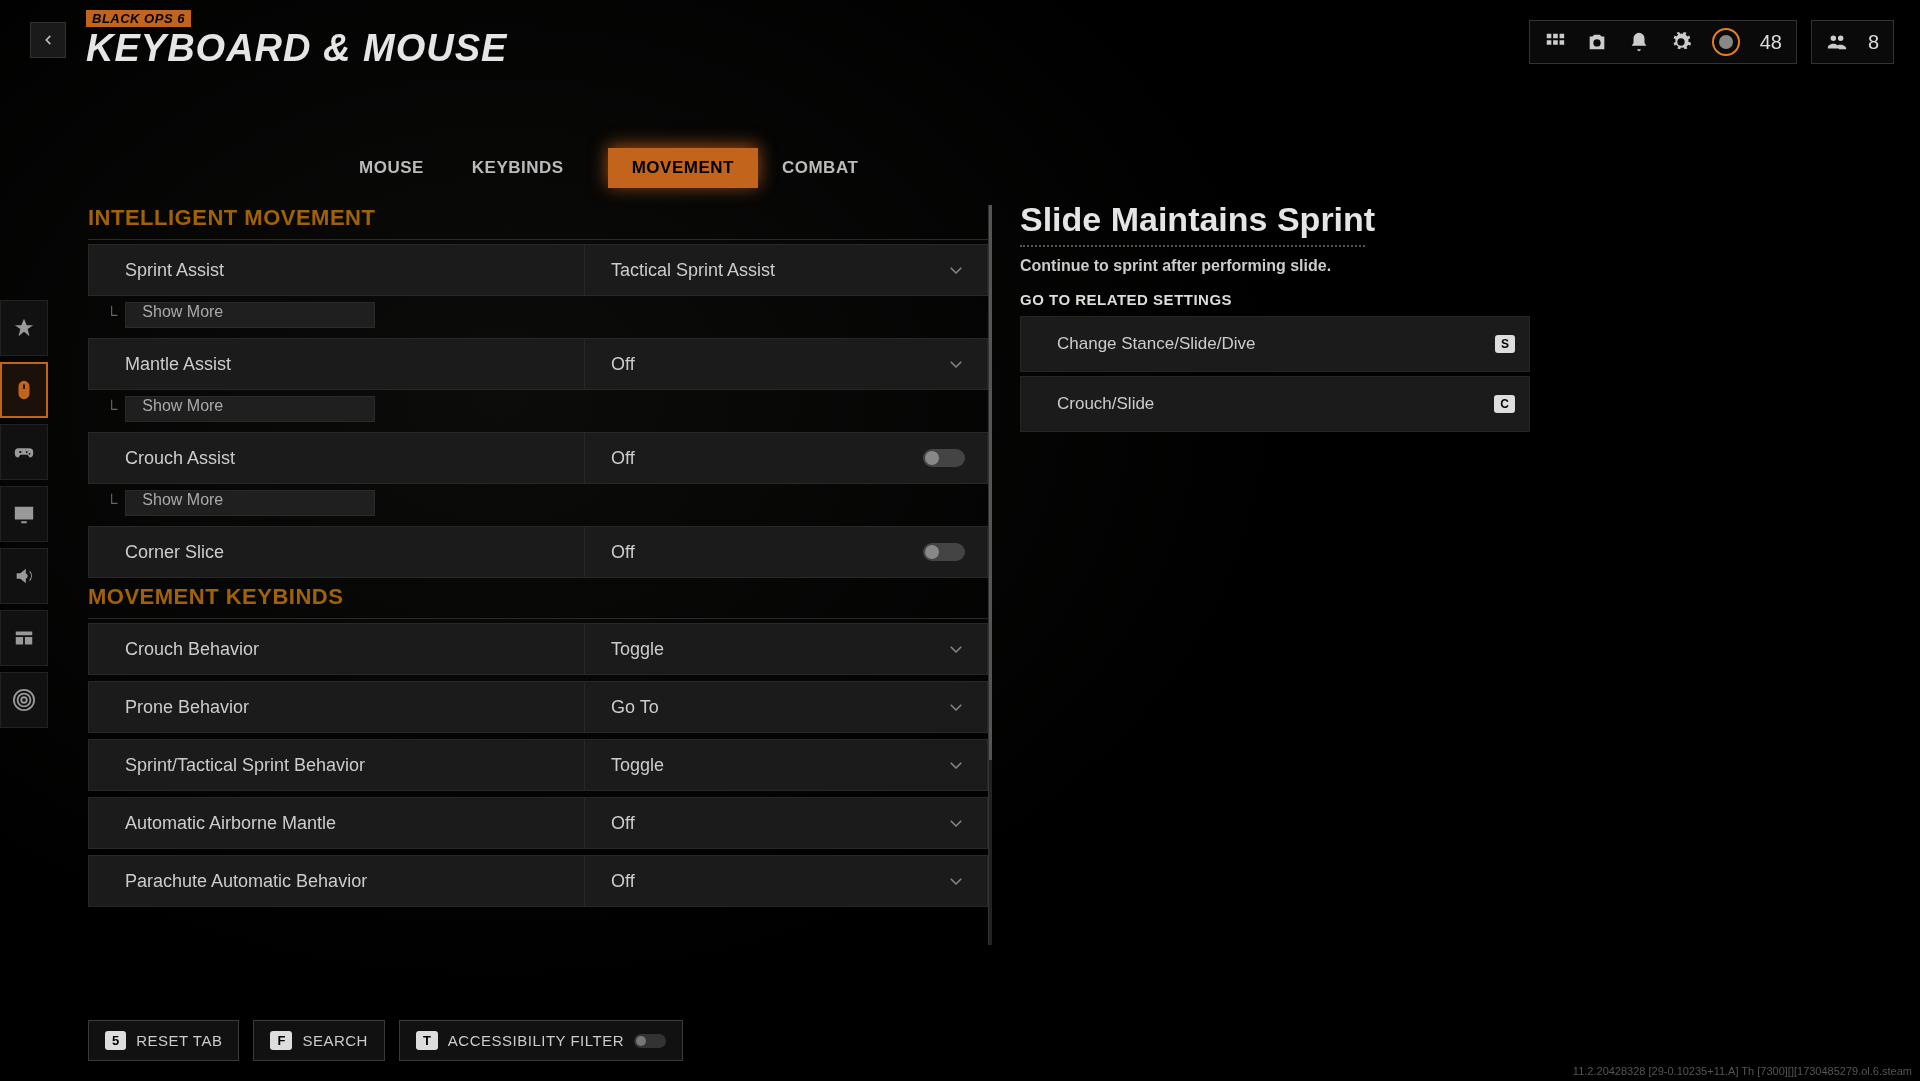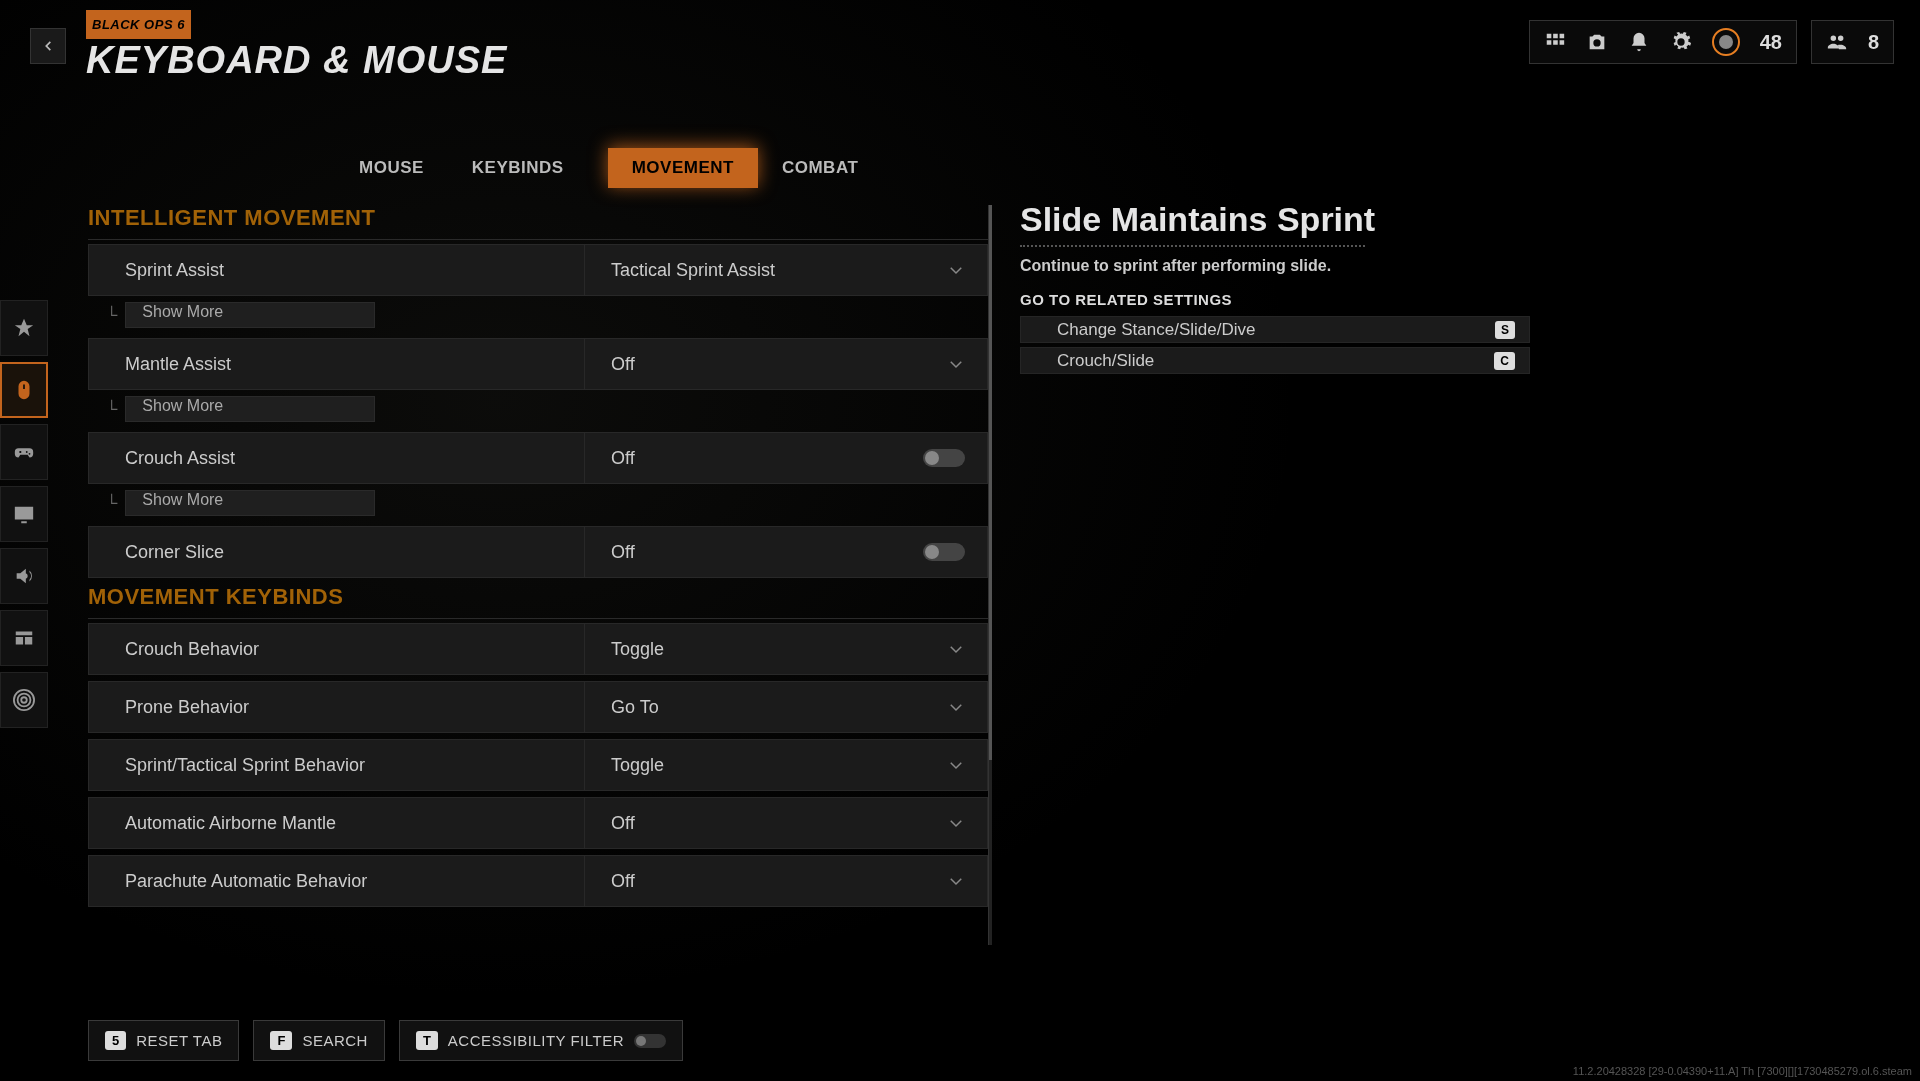--- a/index.html
+++ b/index.html
@@ -14,30 +14,30 @@
 }
 .header { position:absolute; top:10px; left:30px; display:flex; align-items:center; gap:20px; }
 .back-btn {
   width:36px; height:36px; background:#1a1a1a; border:1px solid #333;
   display:flex; align-items:center; justify-content:center; cursor:pointer;
 }
 .back-btn svg { width:14px; height:14px; fill:#bbb; }
 .title-block { display:flex; flex-direction:column; }
 .game-badge {
   background:#c3641d; color:#000; font-weight:bold; font-size:13px;
-  padding:7px 6px; width:fit-content; letter-spacing:0.5px;
+  padding:1px 6px; width:fit-content; letter-spacing:0.5px;
   font-style:italic;
 }
 .page-title { font-size:38px; font-weight:bold; color:#e5e5e5; letter-spacing:1px; font-family:Arial,sans-serif; font-stretch:condensed;font-style:italic;}
 .top-right { position:absolute; top:20px; right:26px; display:flex; gap:14px; align-items:center; }
 .tr-group { display:flex; align-items:center; gap:20px; border:1px solid #333; padding:8px 14px; height:44px; background:rgba(20,20,20,0.5);}
 .tr-icon { width:22px; height:22px; fill:#ccc; cursor:pointer; }
 .tr-badge-orange { width:28px; height:28px; border-radius:50%; border:2px solid #e67e22; position:relative; display:flex;align-items:center;justify-content:center;}
 .tr-badge-orange::before{content:"";width:14px;height:14px;background:#888;border-radius:50%;}
-.tr-num { color:#ddd; font-size:20px; font-weight:bold; }
+.tr-num { color:#ddd; font-size:20px; font-weight:normal; }
 .tabs { position:absolute; top:148px; left:335px; display:flex; gap:0; }
 .tab { padding:10px 24px; color:#bbb; font-size:17px; font-weight:bold; cursor:pointer; letter-spacing:0.5px;}
 .tab.active { background:#c3641d; color:#000000; box-shadow:0 -2px 18px rgba(195,100,29,0.8);margin-left:20px;}
 .sidebar { position:absolute; left:0; top:300px; display:flex; flex-direction:column; gap:6px; }
 .side-item { width:48px; height:56px; background:#111; border:1px solid #222; display:flex; align-items:center; justify-content:center; cursor:pointer;}
 .side-item.active { border:2px solid #c3641d; background:#1a120a;}
 .side-item svg { width:22px; height:22px; fill:#999; }
 .side-item.active svg { fill:#c3641d; }
 .main { position:absolute; top:205px; left:88px; width:900px; height:740px; overflow:hidden;}
 .scroll-div { position:absolute; top:205px; left:988px; width:4px; height:740px; background:linear-gradient(to bottom,#555 0%,#555 75%, #222 75%,#222 100%); border-left:1px solid #333;}
@@ -50,21 +50,21 @@
 .toggle { position:absolute; right:22px; width:42px; height:18px; background:#444; border-radius:10px;}
 .toggle::before { content:""; position:absolute; left:2px; top:2px; width:14px; height:14px; background:#888; border-radius:50%;}
 .showmore-wrap { display:flex; align-items:center; margin:2px 0 10px 18px;}
 .branch { color:#666; font-size:16px; margin-right:8px;}
 .showmore { background:#1f1f1f; border:1px solid #2a2a2a; padding:0 16px 6px 16px; width:250px; color:#aaa; font-size:16px; cursor:pointer;}
 .detail { position:absolute; top:200px; left:1020px; width:510px;}
 .detail-title { font-size:34px; color:#e5e5e5; font-weight:bold; margin-bottom:6px;}
 .dotted { border-bottom:2px dotted #555; width:345px; height:1px; margin-bottom:10px;}
 .detail-desc { font-size:16px; color:#ccc; margin-bottom:16px;font-weight:bold;}
 .detail-subhead { font-size:15px; color:#ddd; font-weight:bold; letter-spacing:0.5px; margin-bottom:8px;}
-.rel-row { background:#1b1b1b; height:27px; display:flex; align-items:center; justify-content:space-between; padding:0 14px 0 36px; margin-bottom:4px; cursor:pointer; border:1px solid #252525;}
+.rel-row { background:#1b1b1b; height:56px; display:flex; align-items:center; justify-content:space-between; padding:0 14px 0 36px; margin-bottom:4px; cursor:pointer; border:1px solid #252525;}
 .rel-label { font-size:17px; color:#ccc;}
 .key { background:#ddd; color:#000; border-radius:3px; padding:2px 6px; font-size:12px; font-weight:bold; min-width:18px; text-align:center;}
 .footer { position:absolute; bottom:20px; left:88px; display:flex; gap:14px;}
 .fbtn { border:1px solid #3a3a3a; background:#111; padding:10px 16px; display:flex; align-items:center; gap:10px; cursor:pointer;}
 .fkey { background:#ddd; color:#000; border-radius:3px; padding:2px 7px; font-size:13px; font-weight:bold;}
 .flabel { color:#ccc; font-size:15px; letter-spacing:0.5px;}
 .ftoggle { width:32px; height:14px; background:#333; border-radius:8px; position:relative;}
 .ftoggle::before{content:"";position:absolute;left:2px;top:2px;width:10px;height:10px;background:#777;border-radius:50%;}
 .build { position:absolute; bottom:4px; right:8px; font-size:11px; color:#555;}
 </style>
@@ -249,13 +249,13 @@
     <span class="fkey">F</span>
     <span class="flabel">SEARCH</span>
   </div>
   <div class="fbtn">
     <span class="fkey">T</span>
     <span class="flabel">ACCESSIBILITY FILTER</span>
     <span class="ftoggle"></span>
   </div>
 </div>
 
-<div class="build">11.2.20428328 [29-0.04390+11.A] Th [7300][][1730485279.ol.6.steam</div>
+<div class="build">11.2.20428328 [29-0.10235+11.A] Th [7300][][1730485279.ol.6.steam</div>
 
 </body></html>

